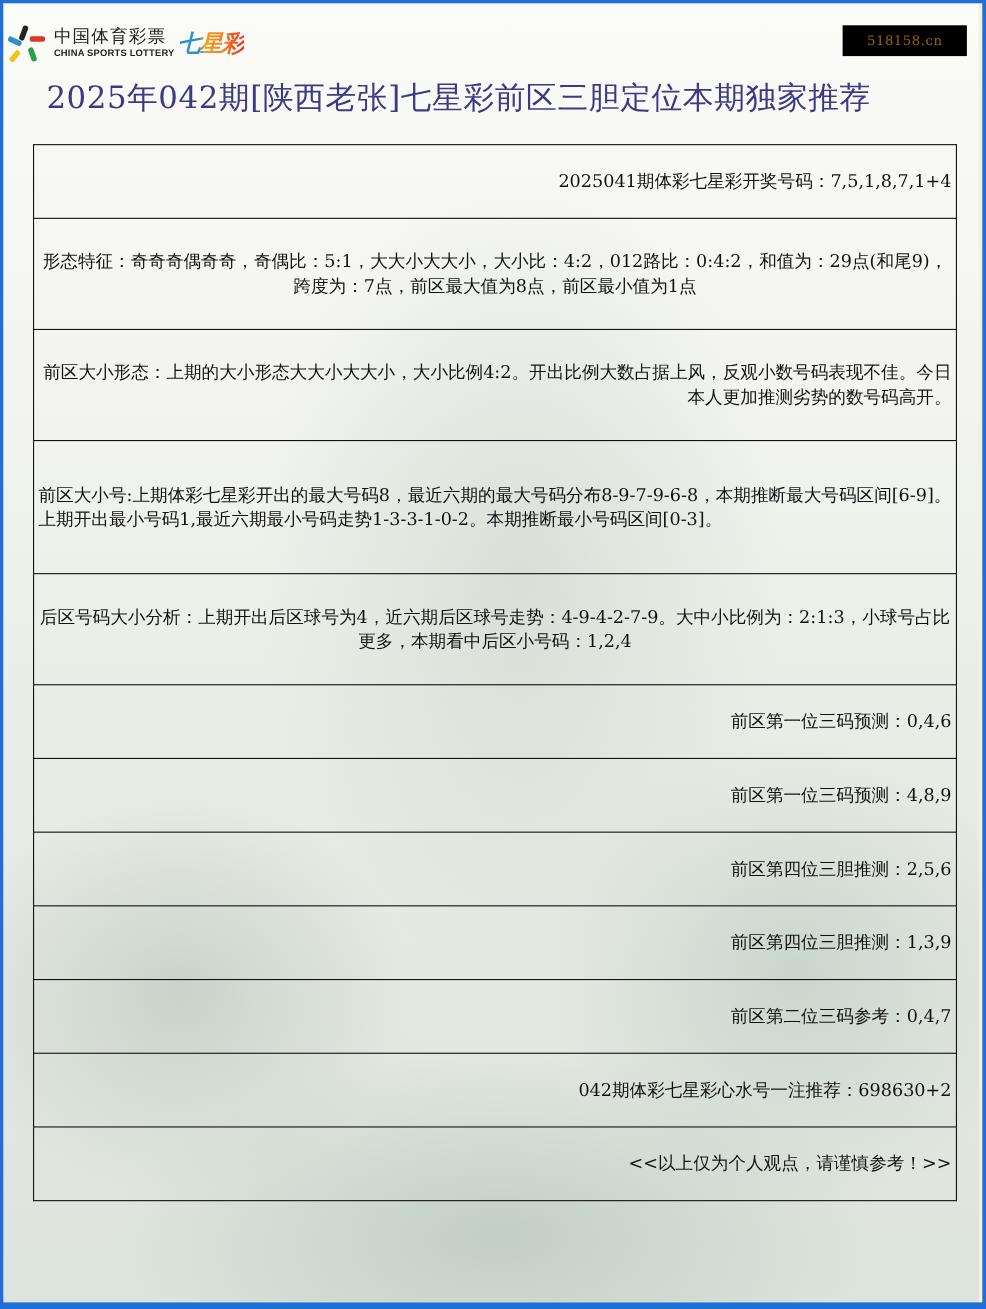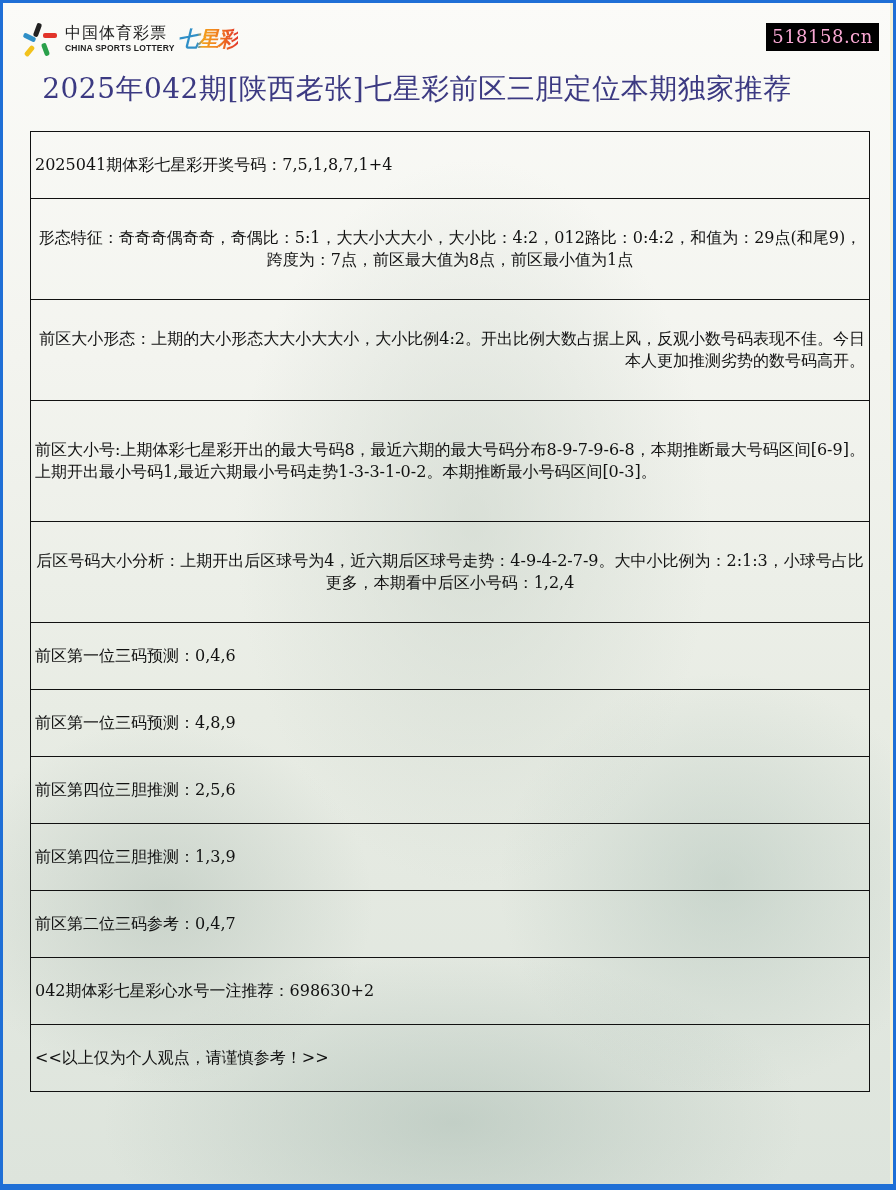--- a/index.html
+++ b/index.html
@@ -30,21 +30,21 @@
     }
     .header {
       position: absolute;
       left: 0;
       top: 0;
       width: 887px;
       height: 58px;
     }
     .logo {
       position: absolute;
-      left: 18px;
+      left: 2px;
       top: 18px;
       height: 36px;
       display: flex;
       align-items: center;
     }
     .logo-mark {
       width: 40px;
       height: 36px;
       position: relative;
     }
@@ -85,23 +85,23 @@
       background-clip: text;
       color: transparent;
     }
     .site-badge {
       position: absolute;
       left: 763px;
       top: 20px;
       width: 113px;
       height: 28px;
       background: #000;
-      color: #f9a8d4;
-      font-family: "DejaVu Serif", "Liberation Serif", serif;
-      font-size: 18px;
+      color: #a16207;
+      font-family: "DejaVu Serif", "Liberation Serif", serif;
+      font-size: 12px;
       line-height: 28px;
       text-align: center;
       letter-spacing: 0.5px;
     }
     .page-title {
       position: absolute;
       left: 0;
       top: 64px;
       width: 828px;
       text-align: center;
@@ -122,21 +122,21 @@
     .content-table td {
       border: 1px solid #111;
       padding: 0 4px;
       font-family: "DejaVu Serif", "Liberation Serif", serif;
       font-size: 16px;
       line-height: 22px;
       color: #111;
       background: transparent;
     }
     .row-center td {
-      text-align: left;
+      text-align: right;
       height: 66px;
     }
     .row-text td {
       text-align: left;
       vertical-align: middle;
     }
     .row-h100 td { height: 100px; text-align: center; }
     .row-h120 td { height: 120px; }
     .row-h101 td { height: 100px; text-align: right; }
   </style>

